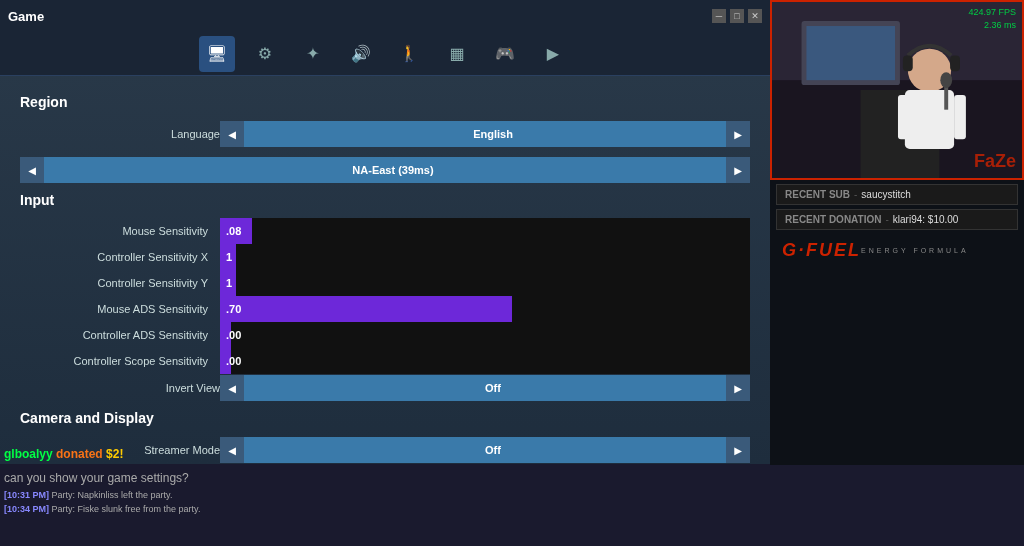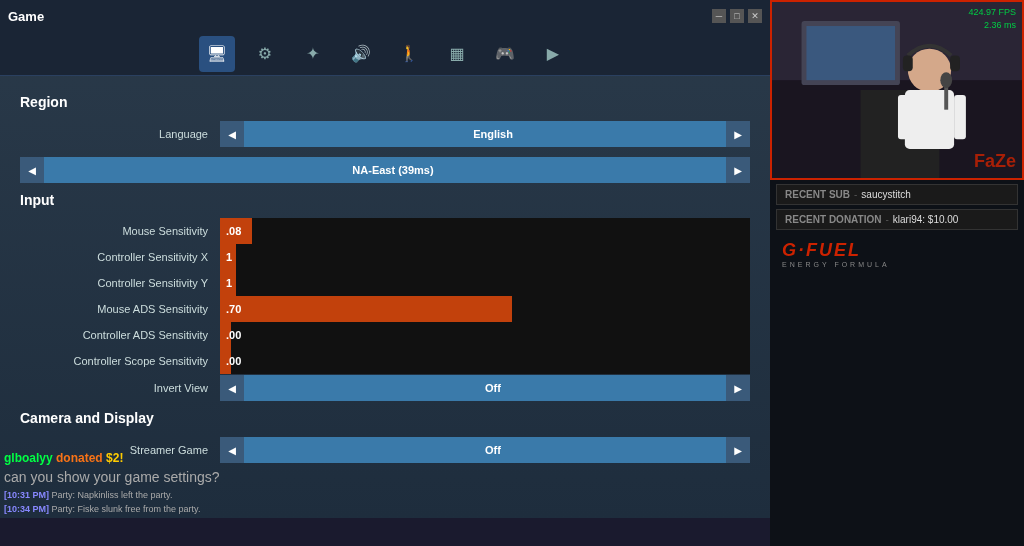--- a/index.html
+++ b/index.html
@@ -8,21 +8,21 @@
       height: 546px;
       overflow: hidden;
       font-family: 'Segoe UI', Arial, sans-serif;
       background: #1a1a2e;
       position: relative;
     }
 
     
     .game-window {
       width: 770px;
-      height: 518px;
+      height: 464px;
       background: linear-gradient(180deg, #2a3a4a 0%, #1e2d3d 100%);
       position: absolute;
       left: 0;
       top: 0;
     }
 
     
     .title-bar {
       background: #1a2535;
       height: 32px;
@@ -108,21 +108,20 @@
       display: flex;
       align-items: center;
       margin-bottom: 8px;
       min-height: 28px;
     }
     .setting-label {
       color: #cdd;
       font-size: 11px;
       text-align: right;
       width: 200px;
-      padding-right: 12px;
       flex-shrink: 0;
     }
 
     
     .selector {
       display: flex;
       align-items: center;
       flex: 1;
     }
     .arrow-btn {
@@ -169,38 +168,38 @@
     .slider-container {
       flex: 1;
       height: 26px;
       background: #111;
       position: relative;
       display: flex;
       align-items: center;
     }
     .slider-fill {
       height: 100%;
-      background: #c2410c;
+      background: #6d28d9;
       display: flex;
       align-items: center;
       padding-left: 6px;
       color: #fff;
       font-size: 11px;
       font-weight: bold;
       position: relative;
       z-index: 1;
     }
 
     
     .stream-panel {
       position: absolute;
       right: 0;
       top: 0;
       width: 254px;
-      height: 546px;
+      height: 465px;
       background: #0d1117;
       display: flex;
       flex-direction: column;
     }
 
     .webcam-area {
       width: 100%;
       height: 180px;
       background: #1a1a1a;
       position: relative;
@@ -259,22 +258,22 @@
       color: #555;
       margin-right: 4px;
     }
     .info-value {
       color: #ddd;
     }
 
     .gfuel-logo {
       padding: 6px;
       display: flex;
-      flex-direction: column;
-      align-items: flex-start;
+      flex-direction: row;
+      align-items: center;
     }
     .gfuel-text {
       color: #cc2200;
       font-size: 18px;
       font-weight: 900;
       letter-spacing: 2px;
       font-style: italic;
     }
     .gfuel-sub {
       color: #888;
@@ -302,22 +301,22 @@
       color: #f97316;
     }
     .chat-donation .amount {
       color: #ffcc00;
     }
     .chat-donation .white {
       color: #ffffff;
     }
     .chat-question {
       color: #aaaaaa;
-      font-size: 14px;
-      margin-top: 2px;
+      font-size: 12px;
+      margin-top: 8px;
     }
     .chat-log {
       margin-top: 4px;
     }
     .chat-line {
       font-size: 9px;
       color: #888;
       line-height: 1.5;
     }
     .chat-line .party-label {
@@ -438,21 +437,21 @@
       <div class="selector">
         <div class="arrow-btn">◀</div>
         <div class="value-display center">Off</div>
         <div class="arrow-btn">▶</div>
       </div>
     </div>
 
     <div class="section-header">Camera and Display</div>
 
     <div class="setting-row">
-      <div class="setting-label">Streamer Game</div>
+      <div class="setting-label">Streamer Mode</div>
       <div class="selector">
         <div class="arrow-btn">◀</div>
         <div class="value-display center">Off</div>
         <div class="arrow-btn">▶</div>
       </div>
     </div>
 
   </div>
 </div>
 

